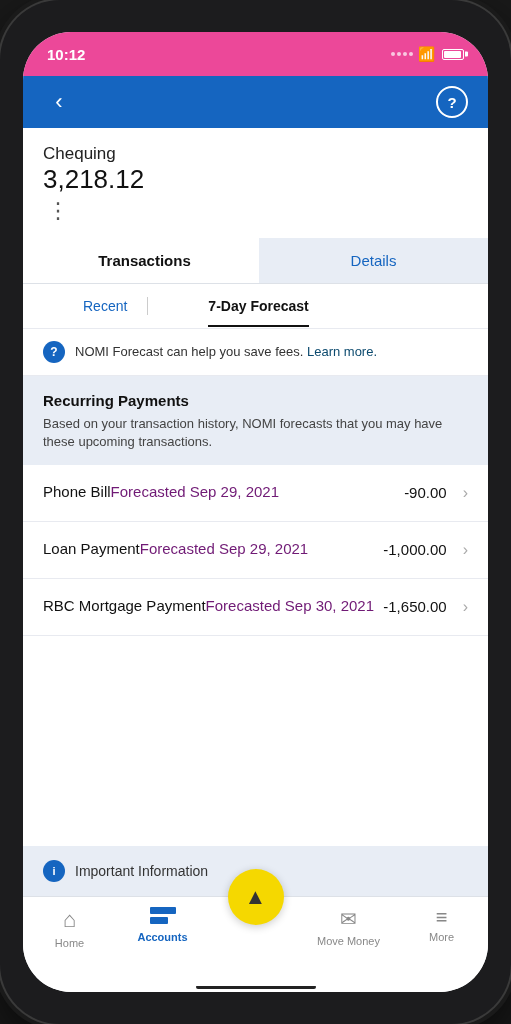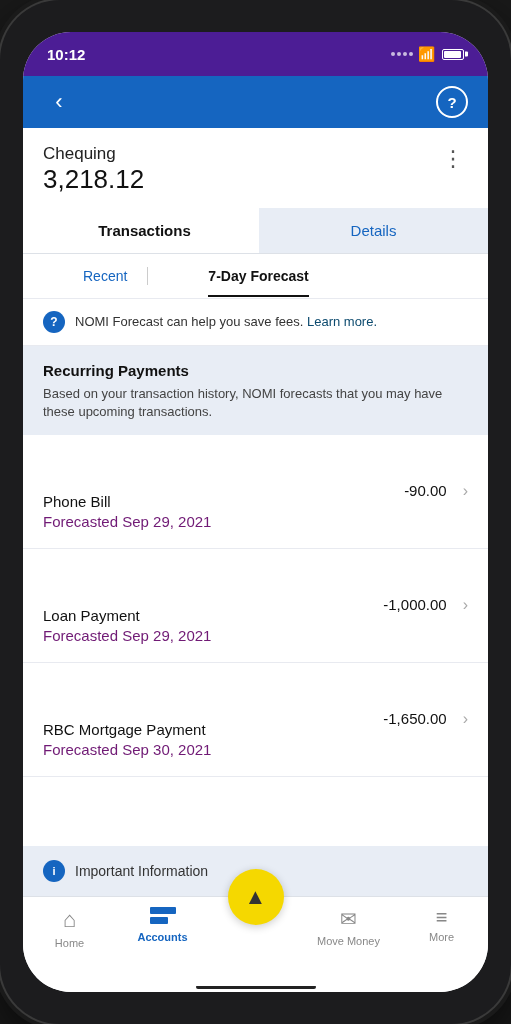--- a/index.html
+++ b/index.html
@@ -30,21 +30,21 @@
       height: 960px;
       background: #f0f2f5;
       border-radius: 48px;
       overflow: hidden;
       display: flex;
       flex-direction: column;
     }
 
     
     .status-bar {
-      background: #4c1d95;
+      background: #ec4899;
       height: 44px;
       display: flex;
       align-items: center;
       justify-content: space-between;
       padding: 0 24px;
       flex-shrink: 0;
       text-align: center;
     }
 
     .status-time {
@@ -132,20 +132,21 @@
     }
 
     
     .account-info {
       background: white;
       padding: 16px 20px 12px 20px;
       display: flex;
       justify-content: space-between;
       align-items: flex-start;
       flex-shrink: 0;
+      flex-direction: column;
     }
 
     .account-name {
       font-size: 17px;
       font-weight: 400;
       color: #222;
       line-height: 1.2;
     }
 
     .account-balance {
@@ -294,22 +295,21 @@
       display: flex;
       justify-content: space-between;
       align-items: center;
       padding: 18px 20px;
       border-bottom: 1px solid #e8eaf0;
       cursor: pointer;
     }
 
     .transaction-left {
       display: flex;
-      flex-direction: column;
-      margin-top: 40px;
+      flex-direction: row;
     }
 
     .transaction-name {
       font-size: 15px;
       font-weight: 500;
       color: #111;
       margin-bottom: 3px;
     }
 
     .transaction-date {

